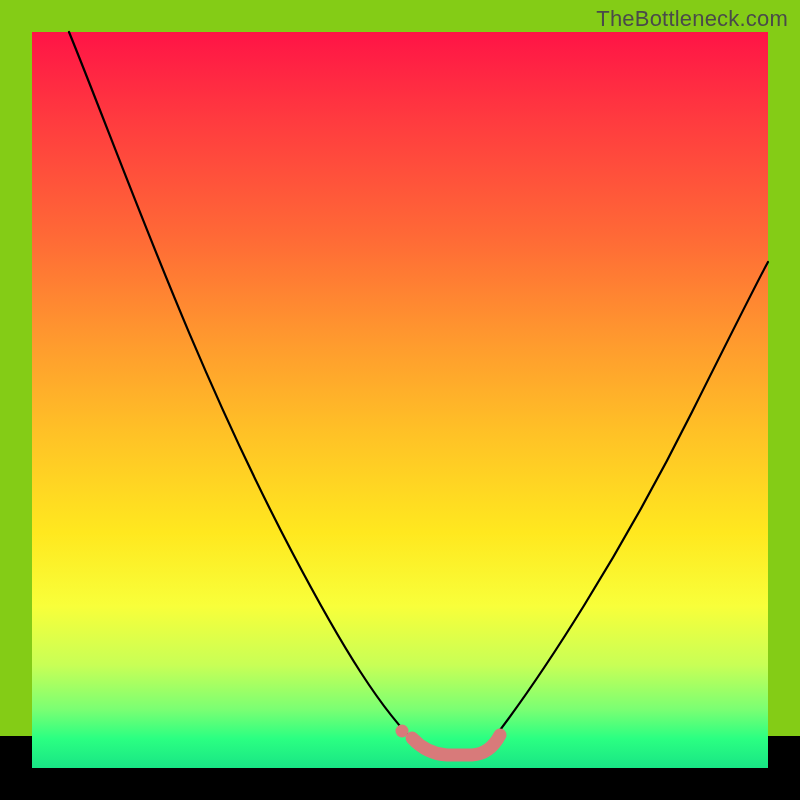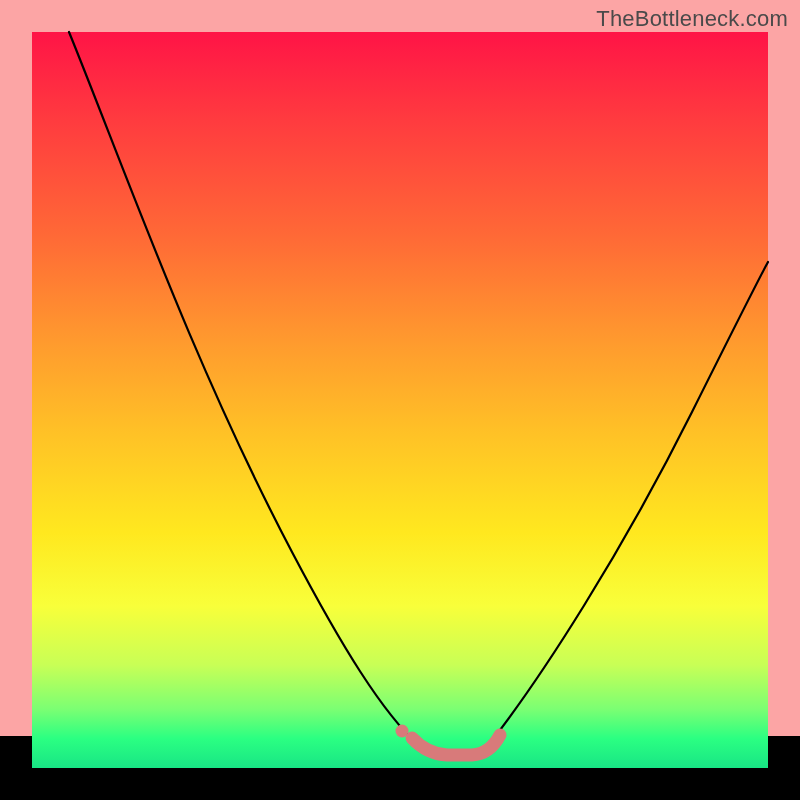--- a/index.html
+++ b/index.html
@@ -10,21 +10,21 @@
     background: #000;
     overflow: hidden;
     font-family: Arial, Helvetica, sans-serif;
   }
   .frame {
     position: absolute;
     left: 0;
     top: 0;
     width: 800px;
     height: 736px;
-    background: #fca5a5;
+    background: #84cc16;
   }
   .plot-area {
     position: absolute;
     left: 32px;
     top: 32px;
     width: 736px;
     height: 736px;
     
     background: linear-gradient(
       to bottom,

